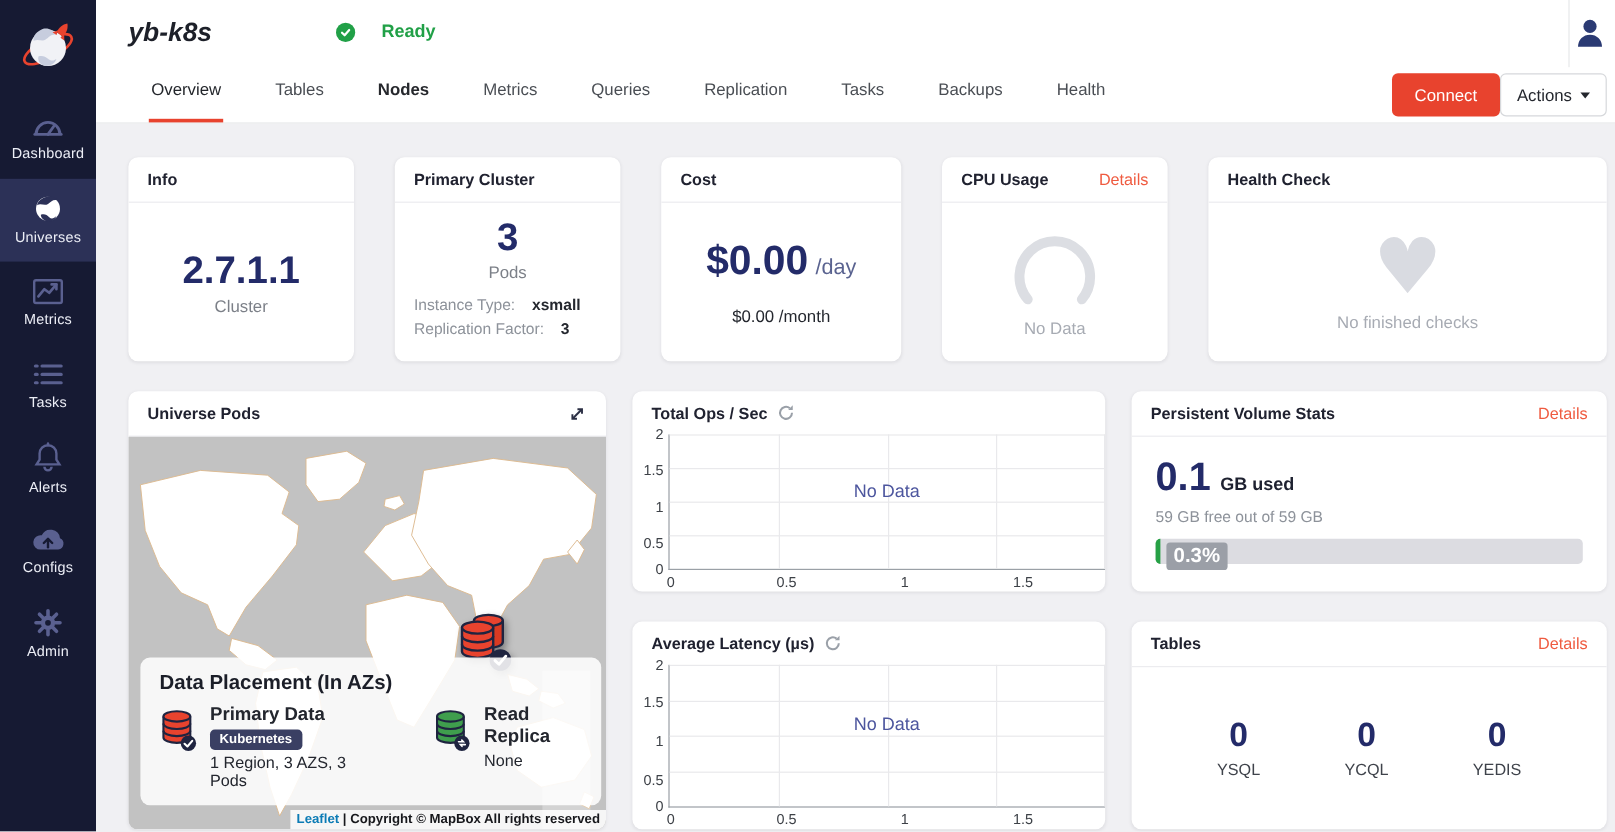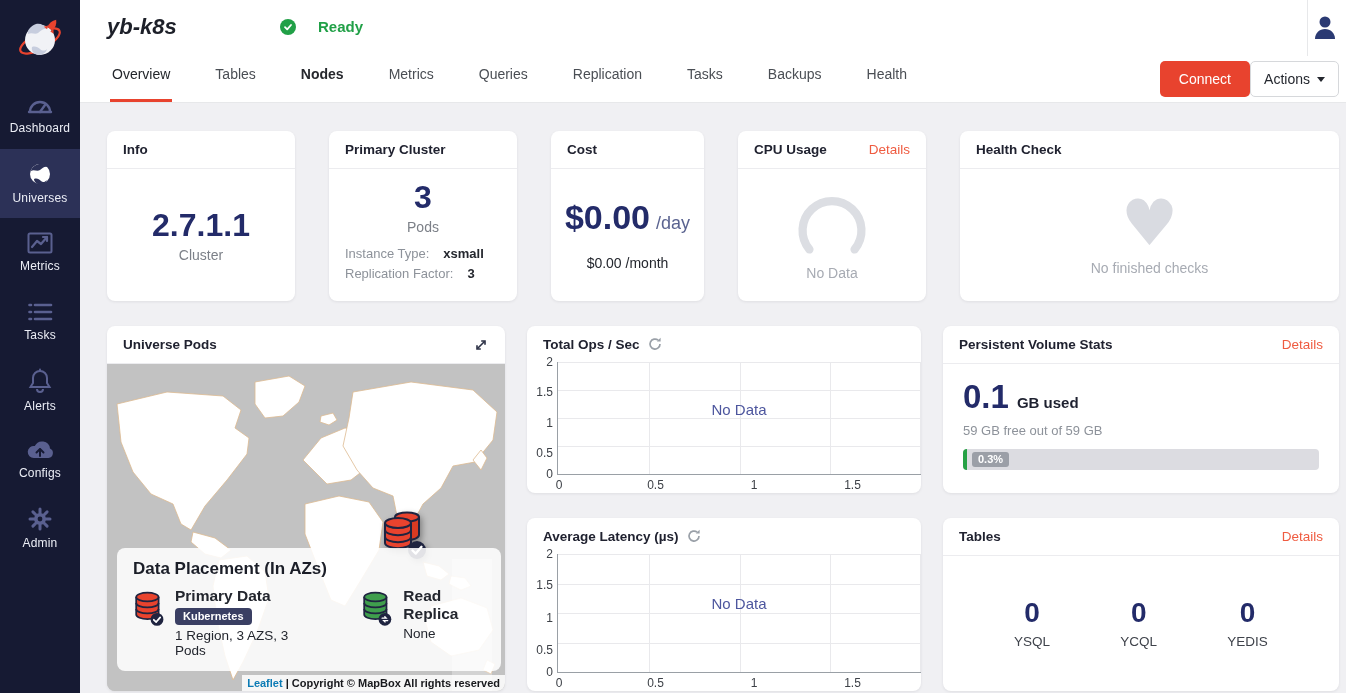--- a/index.html
+++ b/index.html
@@ -16,21 +16,21 @@
   .nav-item svg { display:block; }
 
   
   .topbar { position:absolute; left:80px; top:0; right:0; height:103px; background:#fff; border-bottom:1px solid #e7e8ea; }
   .uni-title { position:absolute; left:27px; top:14px; font-size:22px; font-weight:700; color:#1d2029;font-style:italic; }
   .ready-badge { position:absolute; left:200px; top:18px; display:flex; align-items:center; gap:22px; font-size:15px; font-weight:700; color:#21a047; }
   .ready-dot { width:16px; height:16px; border-radius:50%; background:#21a047; display:flex; align-items:center; justify-content:center; }
   .user-btn { position:absolute; right:9px; top:14px; cursor:pointer; }
   .top-divider { position:absolute; right:38px; top:0; height:56px; border-left:1px solid #e7e8ea; }
 
-  .tabs { position:absolute; left:30px; bottom:0; display:flex; gap:41px; }
+  .tabs { position:absolute; left:44px; bottom:0; display:flex; gap:41px; }
   .tab { position:relative; padding:10px 2px 20px; font-size:14px; color:#4a4e54; cursor:pointer; }
   .tab.active { color:#23262b; }
   .tab.active::after { content:""; position:absolute; left:0; right:0; bottom:0; height:3px; background:#e8432e; }
   .tab.semibold { color:#26282d; font-weight:600; }
 
   .btn-connect { position:absolute; right:96px; top:61px; background:#e8432e; color:#fff; border:none; border-radius:5px; font-size:14px; font-family:inherit; padding:10px 19px; cursor:pointer; }
   .btn-actions { position:absolute; right:7px; top:61px; background:#fff; color:#24272e; border:1px solid #d6d8db; border-radius:5px; font-size:14px; font-family:inherit; padding:9px 13px; cursor:pointer; display:flex; align-items:center; gap:7px; }
   .caret { width:0; height:0; border-left:4px solid transparent; border-right:4px solid transparent; border-top:5px solid #24272e; display:inline-block; }
 
   
@@ -99,21 +99,21 @@
   
   .right-col { display:flex; flex-direction:column; gap:25px; width:396px; }
   .pvs-card { width:396px; height:167px; }
   .pvs-body { padding:14px 20px 0; }
   .pvs-main { display:flex; align-items:baseline; gap:8px; }
   .pvs-val { font-size:33px; font-weight:700; color:#232b69; }
   .pvs-unit { font-size:15px; font-weight:600; color:#1e2130; }
   .pvs-free { font-size:13px; color:#8d929a; margin-top:7px; }
   .pvs-bar { position:relative; margin-top:11px; height:21px; background:#dcdce1; border-radius:4px; }
   .pvs-fill { position:absolute; left:0; top:0; bottom:0; width:4px; background:#26a145; border-radius:4px 0 0 4px; }
-  .pvs-pct { position:absolute; left:9px; top:2.5px; background:#9b9fa7; color:#fff; font-size:11px; font-weight:700; padding:1px 6px 2px; border-radius:3px; }
+  .pvs-pct { position:absolute; left:9px; top:2.5px; background:#9b9fa7; color:#fff; font-size:17px; font-weight:700; padding:1px 6px 2px; border-radius:3px; }
 
   .tables-card { width:396px; height:173px; }
   .tables-body { height:134px; display:flex; align-items:center; justify-content:space-around; padding:0 36px; }
   .tstat { display:flex; flex-direction:column; align-items:center; gap:5px; }
   .tstat .num { font-size:28px; font-weight:600; color:#232b69; }
   .tstat .lab { font-size:13.5px; color:#3f434b; }
 </style>
 </head>
 <body>
 
@@ -277,21 +277,21 @@
               <span class="v">xsmall</span>
             </div>
             <div class="pc-row">
               <span class="k">Replication Factor:</span>
               <span class="v">3</span>
             </div>
           </div>
         </div>
       </div>
 
-      <div class="card" style="width:153px;">
+      <div class="card" style="width:200px;">
         <div class="card-hd">
             <span>Cost</span>
           </div>
         <div class="cost-body">
           <div class="cost-main">
             <span class="cost-val">$0.00</span>
             <span class="cost-unit">/day</span>
           </div>
           <div class="cost-month">$0.00 /month</div>
         </div>

